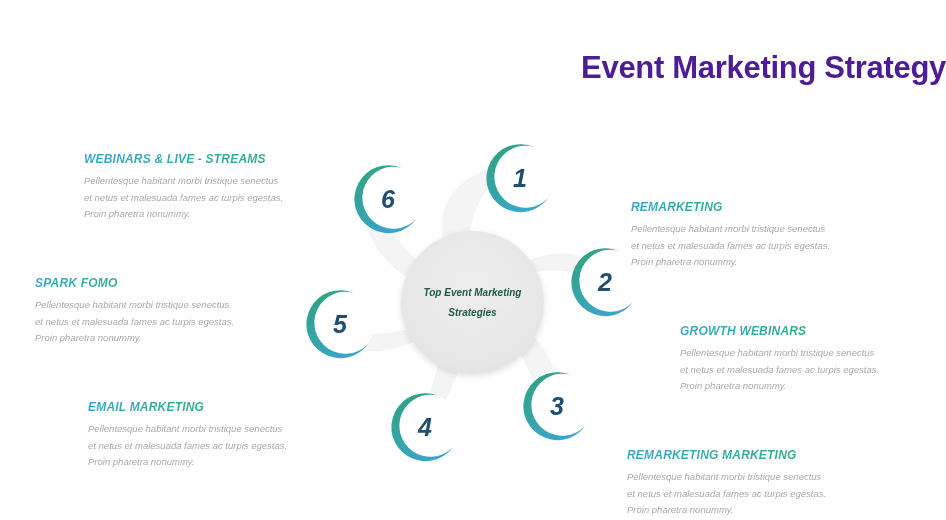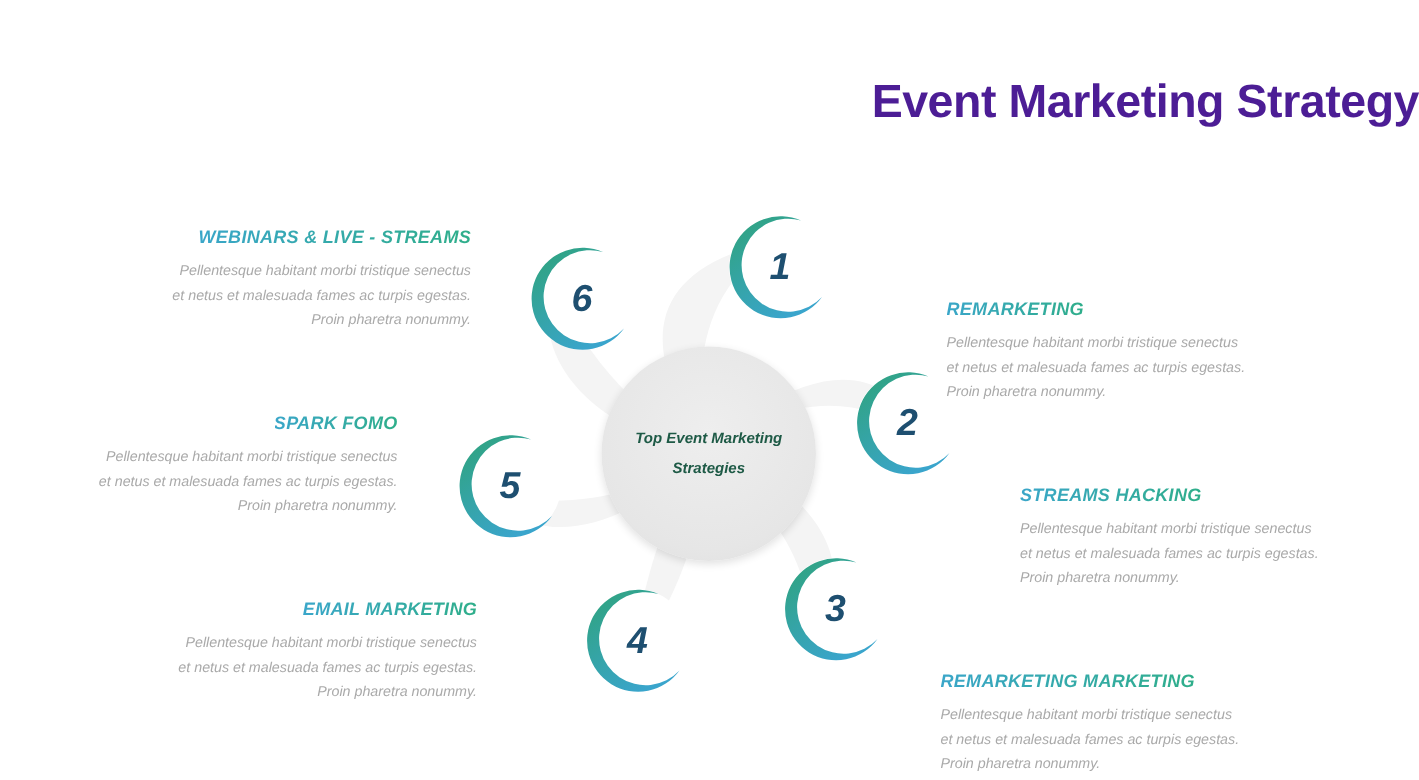--- a/index.html
+++ b/index.html
@@ -5,21 +5,21 @@
   html, body { margin: 0; padding: 0; background: #ffffff; }
   body { width: 946px; height: 520px; position: relative; overflow: hidden; font-family: "Liberation Sans", sans-serif; }
   .title { position: absolute; left: 0; width: 946px; top: 50px; text-align: right; font-size: 31px; font-weight: bold; color: #4c1d95; letter-spacing: -0.3px; }
   .swirl { position: absolute; left: 0; top: 0; width: 946px; height: 520px; }
   .hub { position: absolute; left: 401px; top: 231px; width: 143px; height: 143px; border-radius: 50%; background: radial-gradient(circle at 50% 40%, #eeeeee 0%, #e6e6e6 70%, #dedede 100%); box-shadow: 0 2px 6px rgba(0,0,0,0.12); display: flex; align-items: center; justify-content: center; text-align: center; }
   .hub-text { font-size: 10px; font-weight: bold; font-style: italic; color: #1e5a46; line-height: 20px; width: 110px; }
   .node { position: absolute; width: 76px; height: 76px; }
   .node svg { position: absolute; left: 0; top: 0; }
   .node-num { position: absolute; left: 0; top: 0; width: 76px; height: 76px; display: flex; align-items: center; justify-content: center; font-size: 25px; font-weight: bold; font-style: italic; color: #1e4f70; }
   .item { position: absolute; width: 230px; }
-  .item.left { text-align: right; }
+  .item.left { text-align: left; }
   .item.right { text-align: left; margin-top: 48px; }
   .item-title { font-size: 12px; font-weight: bold; font-style: italic; letter-spacing: 0.2px; background: linear-gradient(90deg, #3aa6c9, #2fae8a); -webkit-background-clip: text; background-clip: text; color: transparent; display: inline-block; }
   .item-desc { margin-top: 6px; font-size: 9.5px; font-style: italic; color: #a9a9a9; line-height: 16.5px; }
 </style>
 </head>
 <body>
 
 <div class="title">Event Marketing Strategy</div>
 
 <svg class="swirl" width="946" height="520" viewBox="0 0 946 520">
@@ -97,21 +97,21 @@
 <div class="item right" style="left:631px; top:149px;">
   <div class="item-title">REMARKETING</div>
   <div class="item-desc">
     <div>Pellentesque habitant morbi tristique senectus</div>
     <div>et netus et malesuada fames ac turpis egestas.</div>
     <div>Proin pharetra nonummy.</div>
   </div>
 </div>
 
 <div class="item right" style="left:680px; top:273px;">
-  <div class="item-title">STREAMS HACKING</div>
+  <div class="item-title">GROWTH WEBINARS</div>
   <div class="item-desc">
     <div>Pellentesque habitant morbi tristique senectus</div>
     <div>et netus et malesuada fames ac turpis egestas.</div>
     <div>Proin pharetra nonummy.</div>
   </div>
 </div>
 
 <div class="item right" style="left:627px; top:397px;">
   <div class="item-title">REMARKETING MARKETING</div>
   <div class="item-desc">

